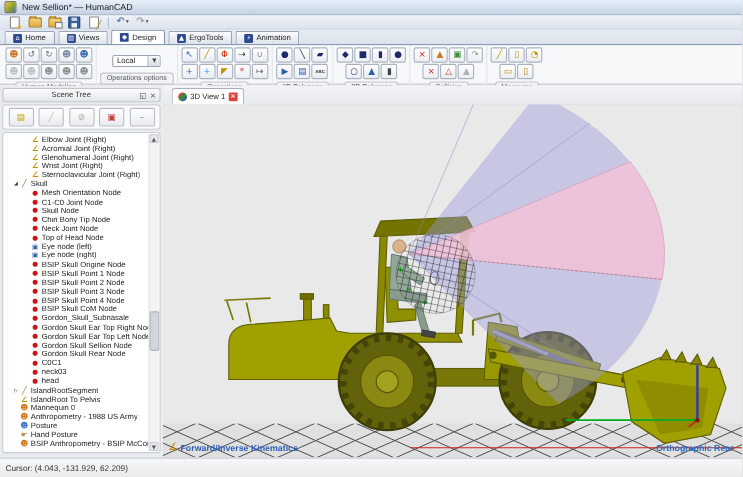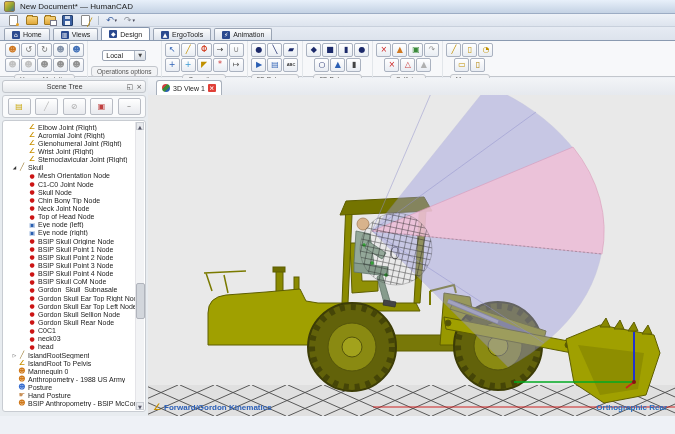--- a/index.html
+++ b/index.html
@@ -107,21 +107,21 @@
     border-top:1px solid #c8ccd2;display:flex;align-items:center;padding-left:5px;box-sizing:border-box;
     font-size:7.5px;color:#333;}
 </style>
 </head>
 <body>
 
 <div class="app">
 
   <div class="titlebar">
     <span class="appicon"></span>
-    <span class="titletext">New Document* — HumanCAD</span>
+    <span class="titletext">New Sellion* — HumanCAD</span>
   </div>
 
   <div class="qat">
     <span class="qbtn">
         <span class="i-page new"></span>
       </span>
     <span class="qbtn">
         <span class="i-folder"></span>
       </span>
     <span class="qbtn">
@@ -698,21 +698,24 @@
 
           <g>
             <line x1="486" y1="287" x2="366" y2="287" stroke="#00aa22" stroke-width="1.6"></line>
             <line x1="486" y1="287" x2="486" y2="237" stroke="#2233cc" stroke-width="2"></line>
             <line x1="486" y1="287" x2="478" y2="293" stroke="#cc2222" stroke-width="1.6"></line>
             <circle cx="486" cy="287" r="2" fill="#881111"></circle>
           </g>
         </svg>
         <div class="kin">
           <span class="ai">∠</span>
-          <span>Forward/Gordon Kinematics</span>
+          <span>Forward/Inverse Kinematics</span>
         </div>
         <div class="ortho">Orthographic Rear</div>
       </div>
     </div>
   </div>
 
+  <div class="statusbar">
+    <span>Cursor: (4.043, -131.929, 62.209)</span>
+  </div>
 
 </div>
 
 </body></html>

